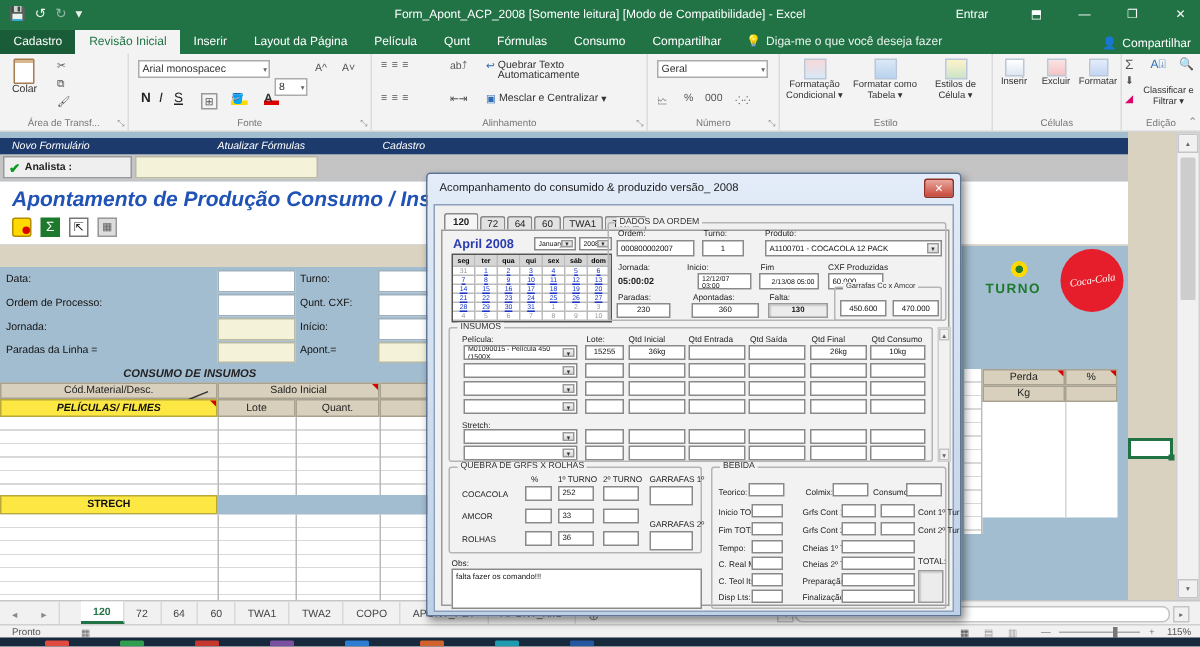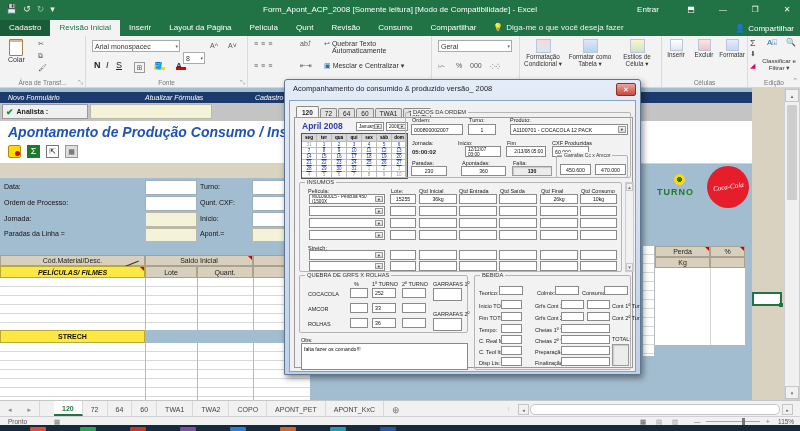--- a/index.html
+++ b/index.html
@@ -36,21 +36,21 @@
 
 .sheet{position:absolute;left:0;top:88px;width:800px;height:312px;background:#a3bdd0;overflow:hidden}
 .rowlines{background-image:repeating-linear-gradient(to bottom,#fff 0,#fff 8px,#d9d9d9 8px,#d9d9d9 9px)}
 .celllbl{font-size:7px;color:#111}
 .cream{background:#f5f2da;border:1px solid #b9b9a6}
 .whitecell{background:#fff;border:1px solid #9fb0bd}
 .tan{background:#d8d0bc;border:1px solid #a9a291;display:flex;align-items:center;justify-content:center;font-size:7px;color:#222}
 .yellow{background:#fde843;border:1px solid #b7a93a;display:flex;align-items:center;justify-content:center;font-weight:bold;font-style:italic;font-size:7px;color:#111}
 .tri{position:absolute;top:0;right:0;width:0;height:0;border-left:4px solid transparent;border-top:4px solid #d40000}
 
-.dialog{position:absolute;left:284px;top:79px;width:357px;height:296px;z-index:40;
+.dialog{position:absolute;left:284px;top:115px;width:357px;height:296px;z-index:40;
   background:linear-gradient(#e3ecf8,#bfd1e7);border:1px solid #5f7693;border-radius:3px 3px 0 0;
   box-shadow:2px 3px 6px rgba(0,0,0,.45)}
 .dlg-title{position:absolute;left:8px;top:4px;font-size:7.5px;color:#1b1b1b}
 .dlg-close{position:absolute;right:4px;top:3px;width:20px;height:13px;border:1px solid #8e2f24;border-radius:2px;
   background:linear-gradient(#e9a79e,#c8473a);color:#fff;font-size:7px;display:flex;align-items:center;justify-content:center}
 .dlg-body{position:absolute;left:4px;top:20px;width:347px;height:272px;background:#f0f0f0;border:1px solid #8ba0bc}
 .dtabs{position:absolute;left:6px;top:4px;display:flex;align-items:flex-end;height:13px}
 .dtab{border:1px solid #8a8a8a;border-bottom:none;background:#e2e2e2;font-size:6.5px;color:#222;
   padding:1px 4px;border-radius:2px 2px 0 0;margin-right:1px}
 .dtab.active{background:#f5f5f5;padding:2px 5px;font-weight:bold}
@@ -106,21 +106,21 @@
   </div>
 
   <div class="rtabs">
     <div id="ribbon-tabs-host" style="display:flex;align-items:flex-end">
         <div class="rtab file">Cadastro</div>
         <div class="rtab active">Revisão Inicial</div>
         <div class="rtab">Inserir</div>
         <div class="rtab">Layout da Página</div>
         <div class="rtab">Película</div>
         <div class="rtab">Qunt</div>
-        <div class="rtab">Revisão</div>
+        <div class="rtab">Fórmulas</div>
         <div class="rtab">Consumo</div>
         <div class="rtab">Compartilhar</div>
       </div>
     <div class="tellme">
       <span>💡</span>
       <span>Diga-me o que você deseja fazer</span>
     </div>
     <div class="share">
       <span>👤</span>
       <span>Compartilhar</span>
@@ -285,20 +285,21 @@
     <div class="abs celllbl" style="left:200px;top:127px">Início:</div>
     <div class="abs whitecell" style="left:252px;top:124px;width:58px;height:15px"></div>
 
     <div class="abs celllbl" style="left:4px;top:142px">Paradas da Linha =</div>
     <div class="abs cream" style="left:145px;top:140px;width:52px;height:14px"></div>
     <div class="abs celllbl" style="left:200px;top:142px">Apont.=</div>
     <div class="abs cream" style="left:252px;top:140px;width:58px;height:14px">
         <div class="tri"></div>
       </div>
 
+    <div class="abs" style="left:0;top:156px;width:253px;text-align:center;font-weight:bold;font-style:italic;font-size:7.5px">CONSUMO DE INSUMOS</div>
 
     <div class="abs tan" style="left:0;top:167px;width:145px;height:11px">
       <span>Cód.Material/Desc.</span>
       <div class="abs" style="right:6px;top:1px;width:22px;height:9px;border-bottom:1px solid #333;transform:rotate(-22deg)"></div>
     </div>
     <div class="abs tan" style="left:145px;top:167px;width:108px;height:11px">
       <span>Saldo Inicial</span>
         <div class="tri"></div>
     </div>
     <div class="abs tan" style="left:253px;top:167px;width:57px;height:11px"></div>

